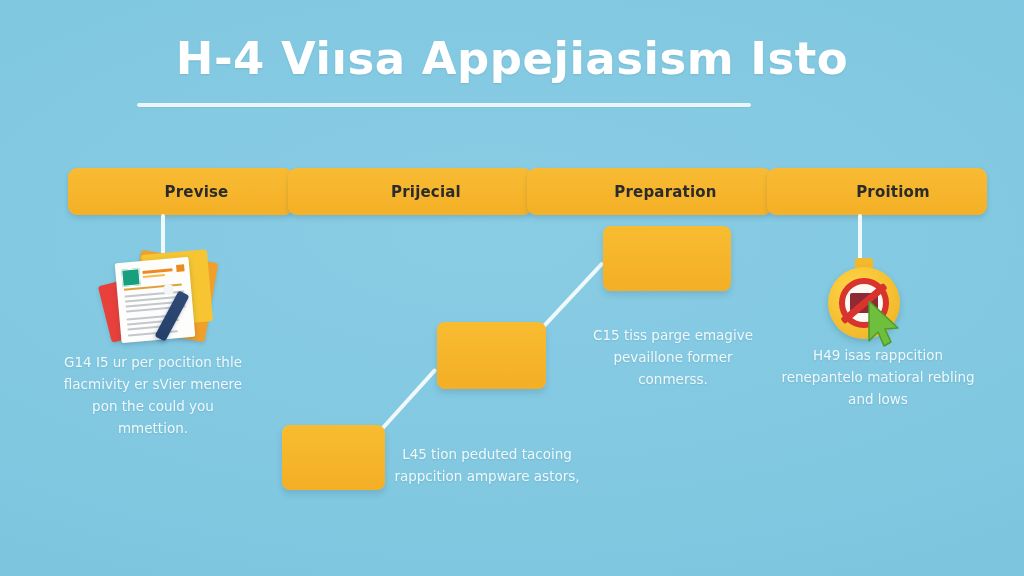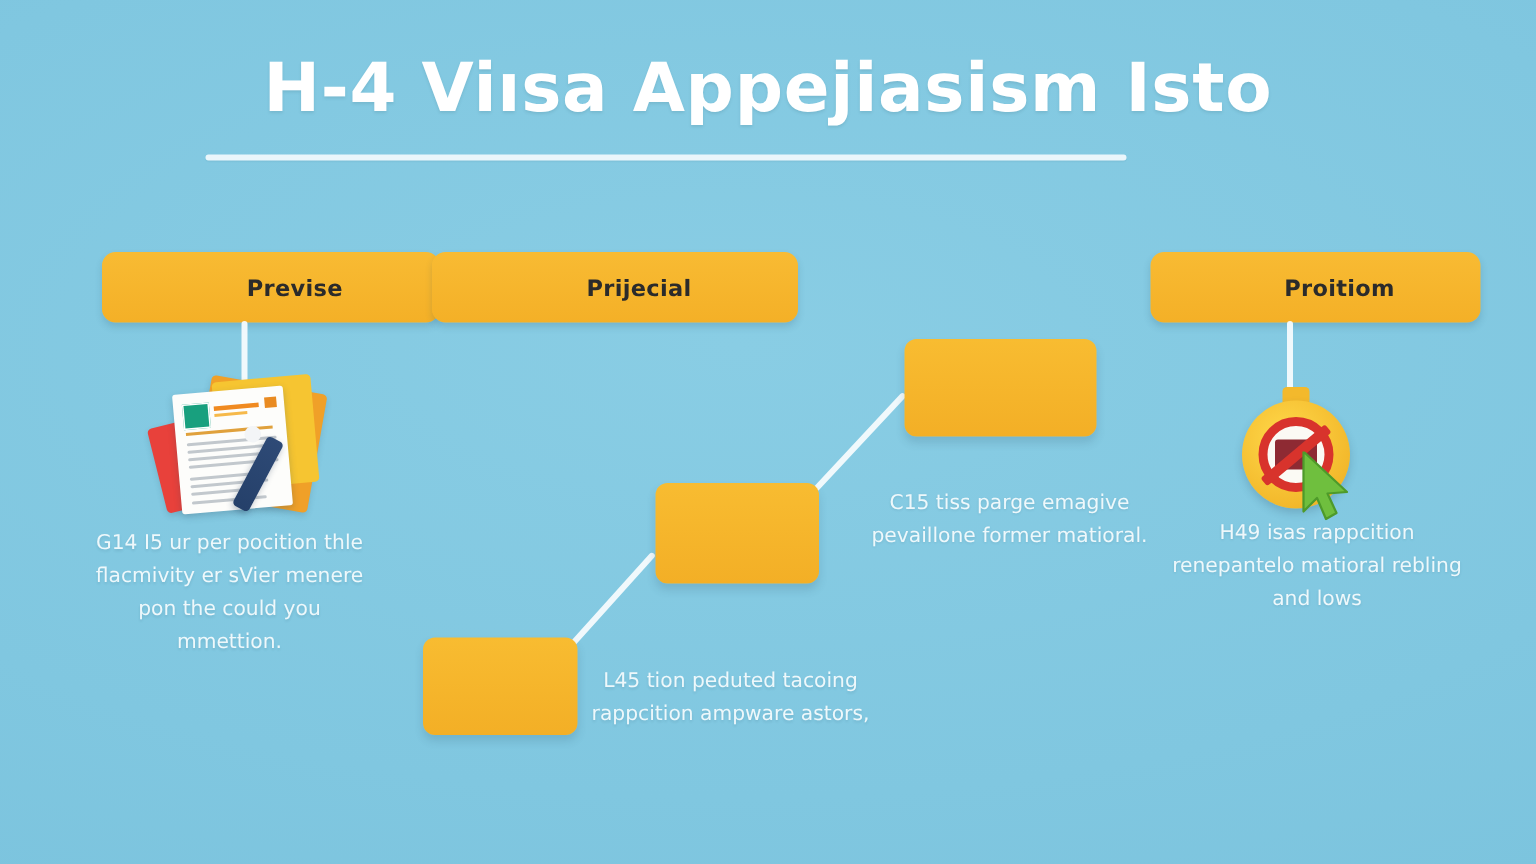--- a/index.html
+++ b/index.html
@@ -300,20 +300,23 @@
   <div id="title-block">
     <div id="page-title">H-4 Viısa Appejiasism Isto</div>
   </div>
   <div id="title-divider"></div>
 
   <div class="header-pill" id="header-pill-1">
     <span>Previse</span>
   </div>
   <div class="header-pill" id="header-pill-2">
     <span>Prijecial</span>
+  </div>
+  <div class="header-pill" id="header-pill-3">
+    <span>Preparation</span>
   </div>
   <div class="header-pill" id="header-pill-4">
     <span>Proitiom</span>
   </div>
 
   <div class="drop-line" id="drop-line-left"></div>
   <div class="drop-line" id="drop-line-right"></div>
 
   <div class="diag-line" id="diag-line-1"></div>
   <div class="diag-line" id="diag-line-2"></div>
@@ -353,16 +356,16 @@
     <div id="badge-slash"></div>
     <div id="badge-cursor">
       <svg width="40" height="46" viewBox="0 0 40 46">
         <path d="M2 0 L2 40 L11 31 L17 45 L24 41 L18 28 L31 27 Z" fill="#6fbf3e" stroke="#4e9a2a" stroke-width="1.5" stroke-linejoin="round"></path>
       </svg>
     </div>
   </div>
 
   <div class="col-text" id="col-text-1">G14 I5 ur per pocition thle flacmivity er sVier menere pon the could you mmettion.</div>
   <div class="col-text" id="col-text-2">L45 tion peduted tacoing rappcition ampware astors,</div>
-  <div class="col-text" id="col-text-3">C15 tiss parge emagive pevaillone former matioral.</div>
+  <div class="col-text" id="col-text-3">C15 tiss parge emagive pevaillone former conmerss.</div>
   <div class="col-text" id="col-text-4">H49 isas rappcition renepantelo matioral rebling and lows</div>
 
 </div>
 
 </body></html>

